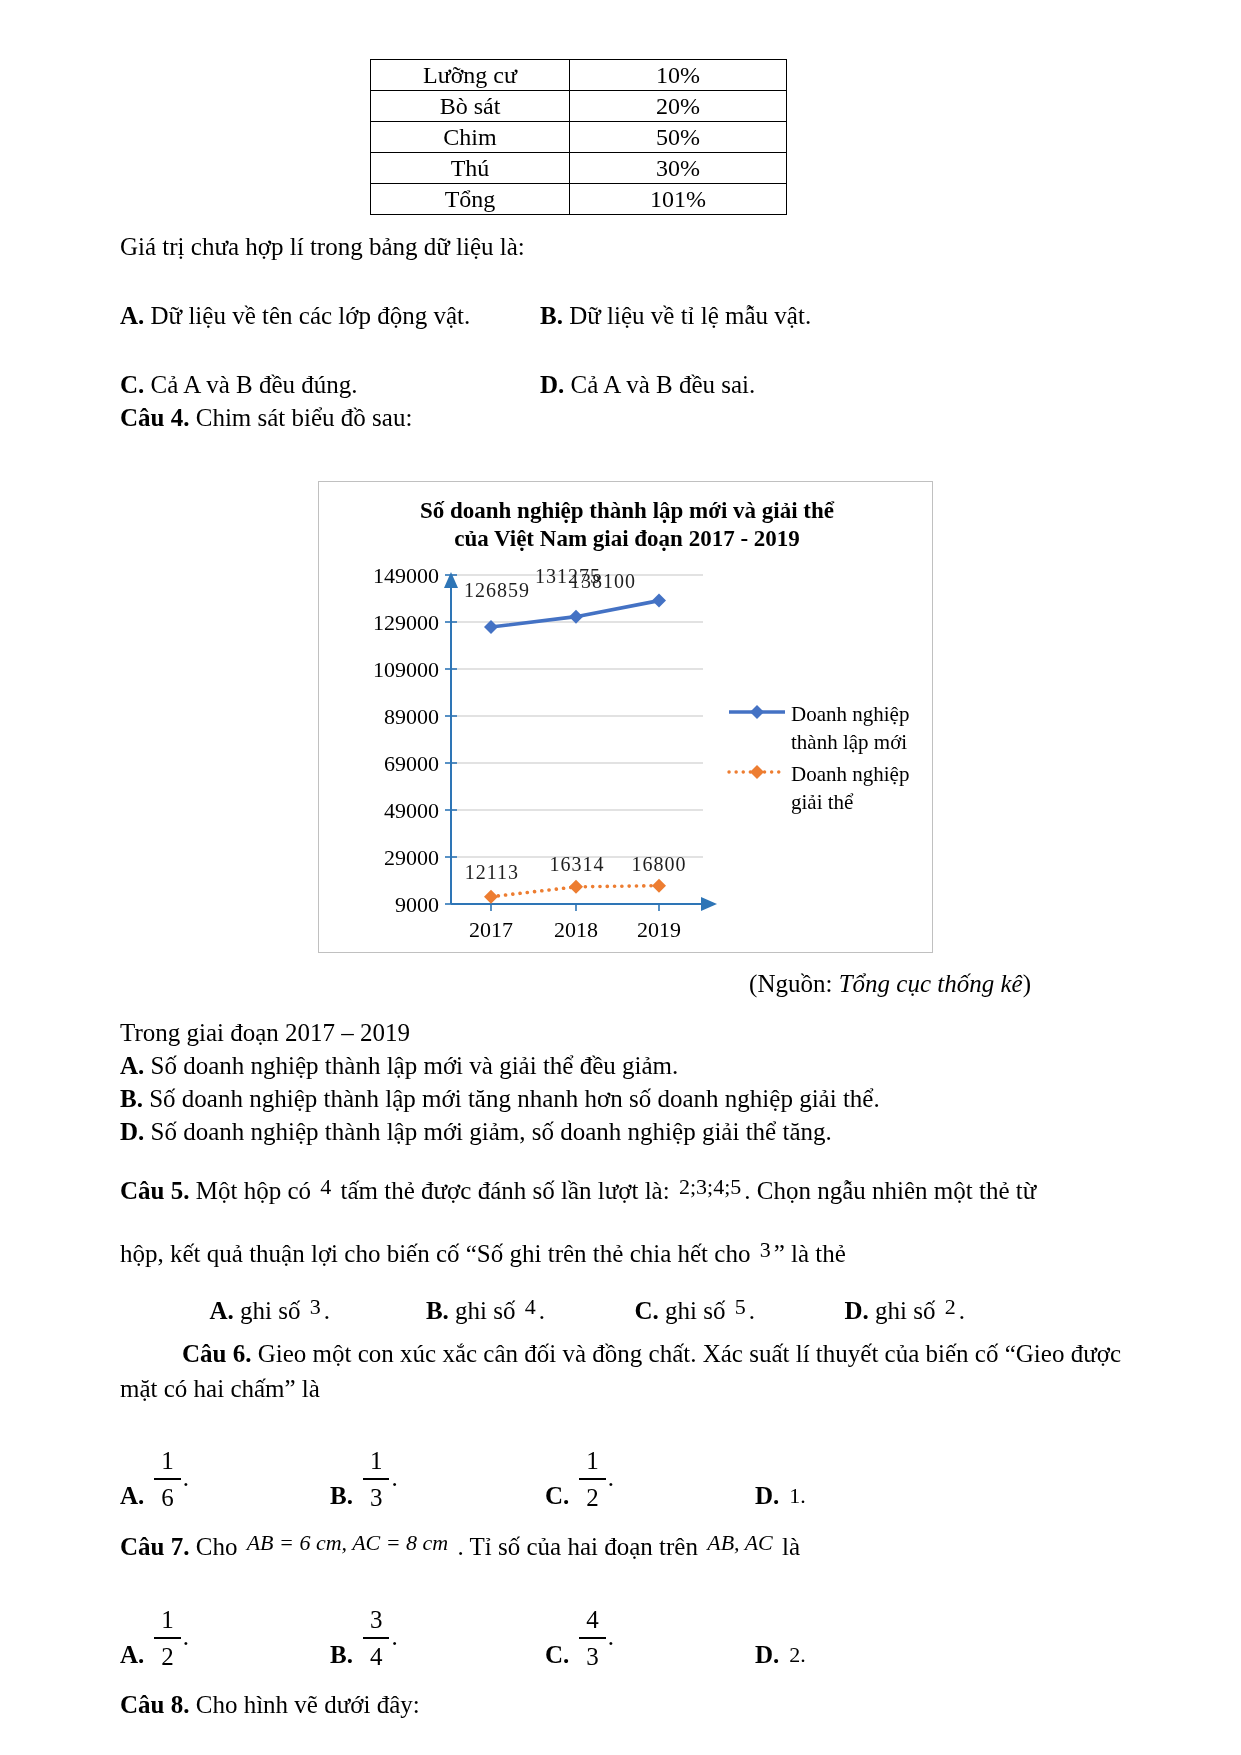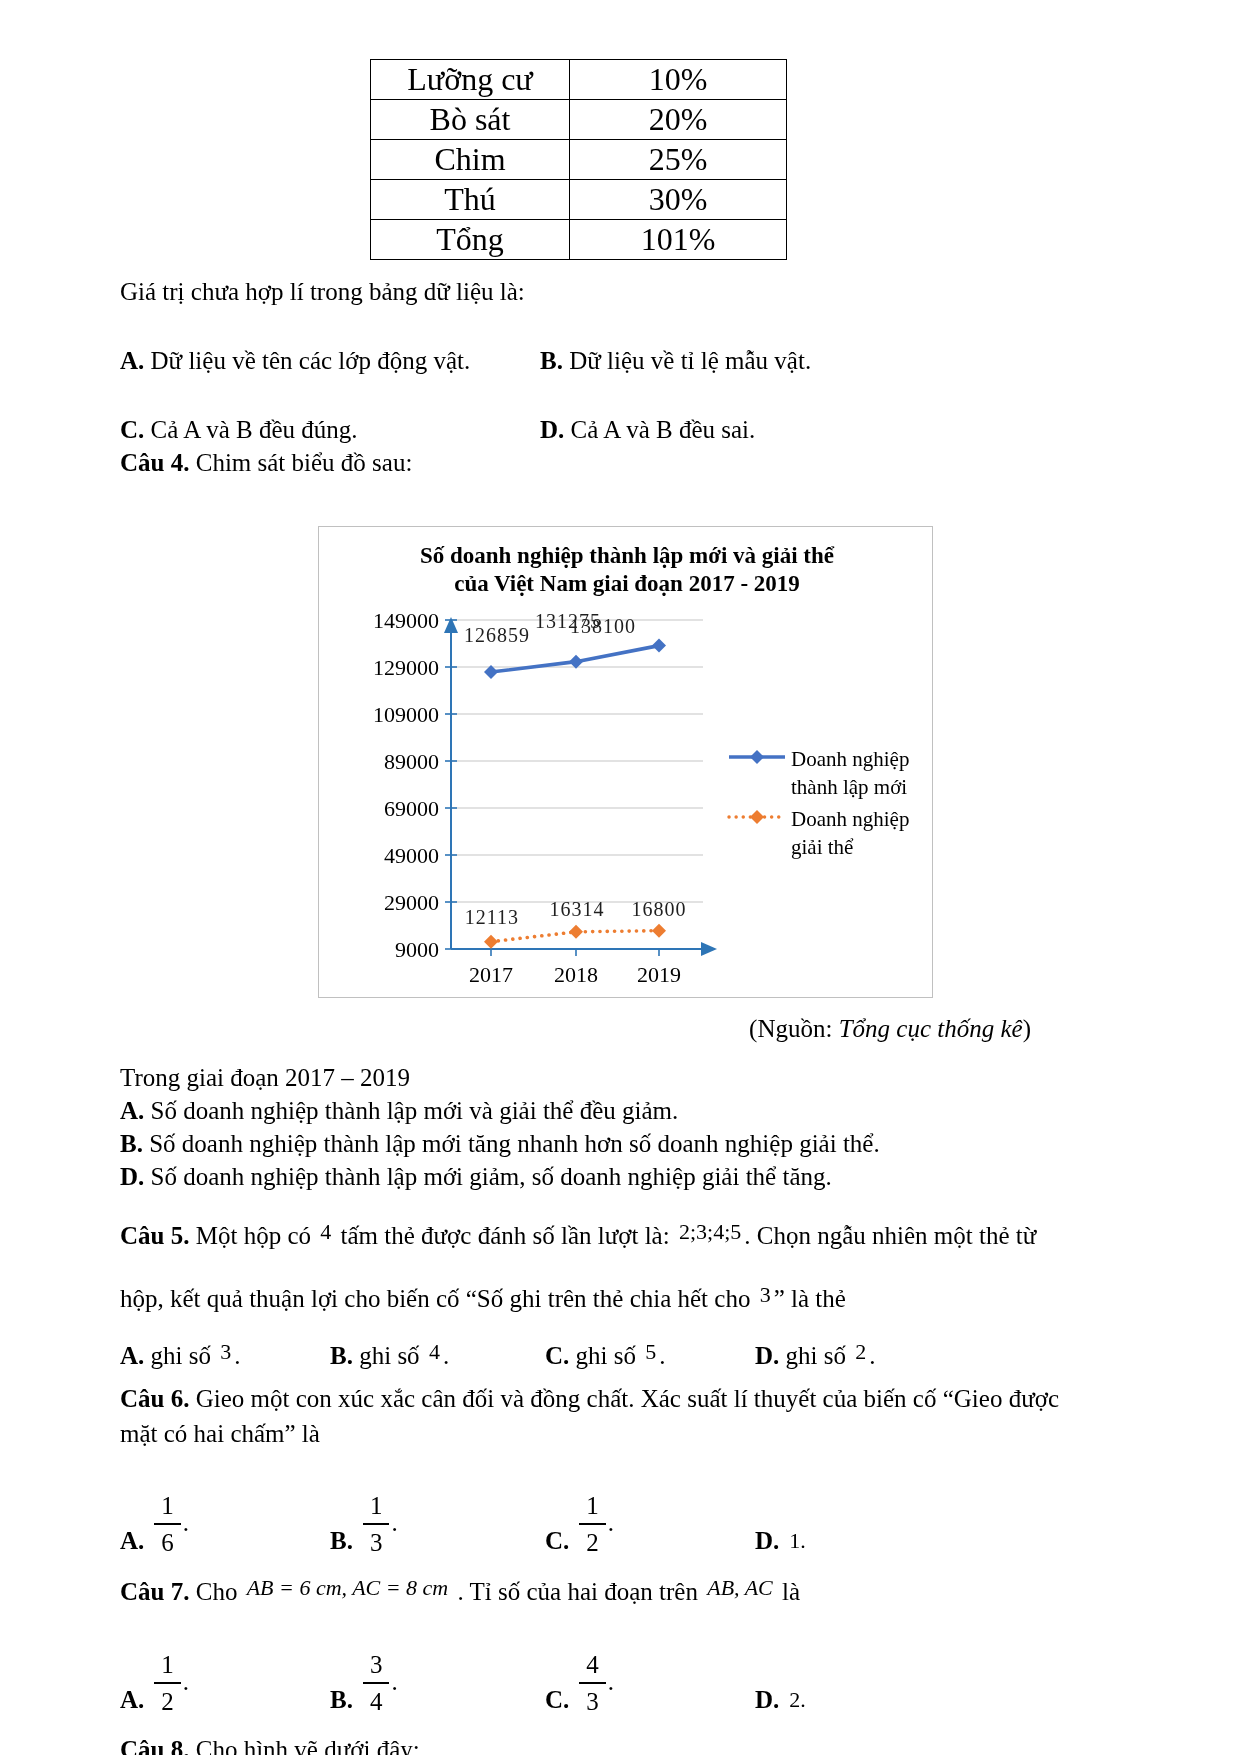--- a/index.html
+++ b/index.html
@@ -6,28 +6,28 @@
   body{
     width:1241px;min-height:1755px;
     font-family:"Liberation Serif","DejaVu Serif",serif;
     font-size:25px;color:#000;
   }
   .content{padding:59px 120px 40px 120px;box-sizing:border-box;}
   
   table.data{border-collapse:collapse;margin-left:250px;}
   table.data td{
     border:1.5px solid #000;text-align:center;vertical-align:middle;
-    font-size:32px;height:28px;padding:1px 6px;
+    font-size:24px;height:28px;padding:1px 6px;
   }
   td.c1{width:186px;} td.c2{width:204px;}
   
   .line{line-height:33px;}
   .line34{line-height:34px;}
   .line35{line-height:35px;}
-  .mt6{margin-top:15px;font-family:Liberation Serif, serif;} .mt8{margin-top:8px;} .mt10{margin-top:10px;}
+  .mt6{margin-top:15px;font-family:Liberation Serif, serif;} .mt8{margin-top:8px;text-align:right;} .mt10{margin-top:10px;}
   .mt12{margin-top:12px;}
   .b{font-weight:bold;}
   .it{font-style:italic;}
   .math{font-size:22px;position:relative;top:-5px;padding:0 3px;}
   
   .opt2row{display:flex;line-height:33px;margin-top:36px;}
   .opt2row .cell{width:420px;}
   .opt4row{display:flex;line-height:33px;}
   .opt4row .cell{width:210px;}
   .opt4row .cell.w215{width:215px;}
@@ -61,21 +61,21 @@
       <tr>
         <td class="c1">Lưỡng cư</td>
         <td class="c2">10%</td>
       </tr>
       <tr>
         <td class="c1">Bò sát</td>
         <td class="c2">20%</td>
       </tr>
       <tr>
         <td class="c1">Chim</td>
-        <td class="c2">25%</td>
+        <td class="c2">50%</td>
       </tr>
       <tr>
         <td class="c1">Thú</td>
         <td class="c2">30%</td>
       </tr>
       <tr>
         <td class="c1">Tổng</td>
         <td class="c2">101%</td>
       </tr>
     </tbody>

